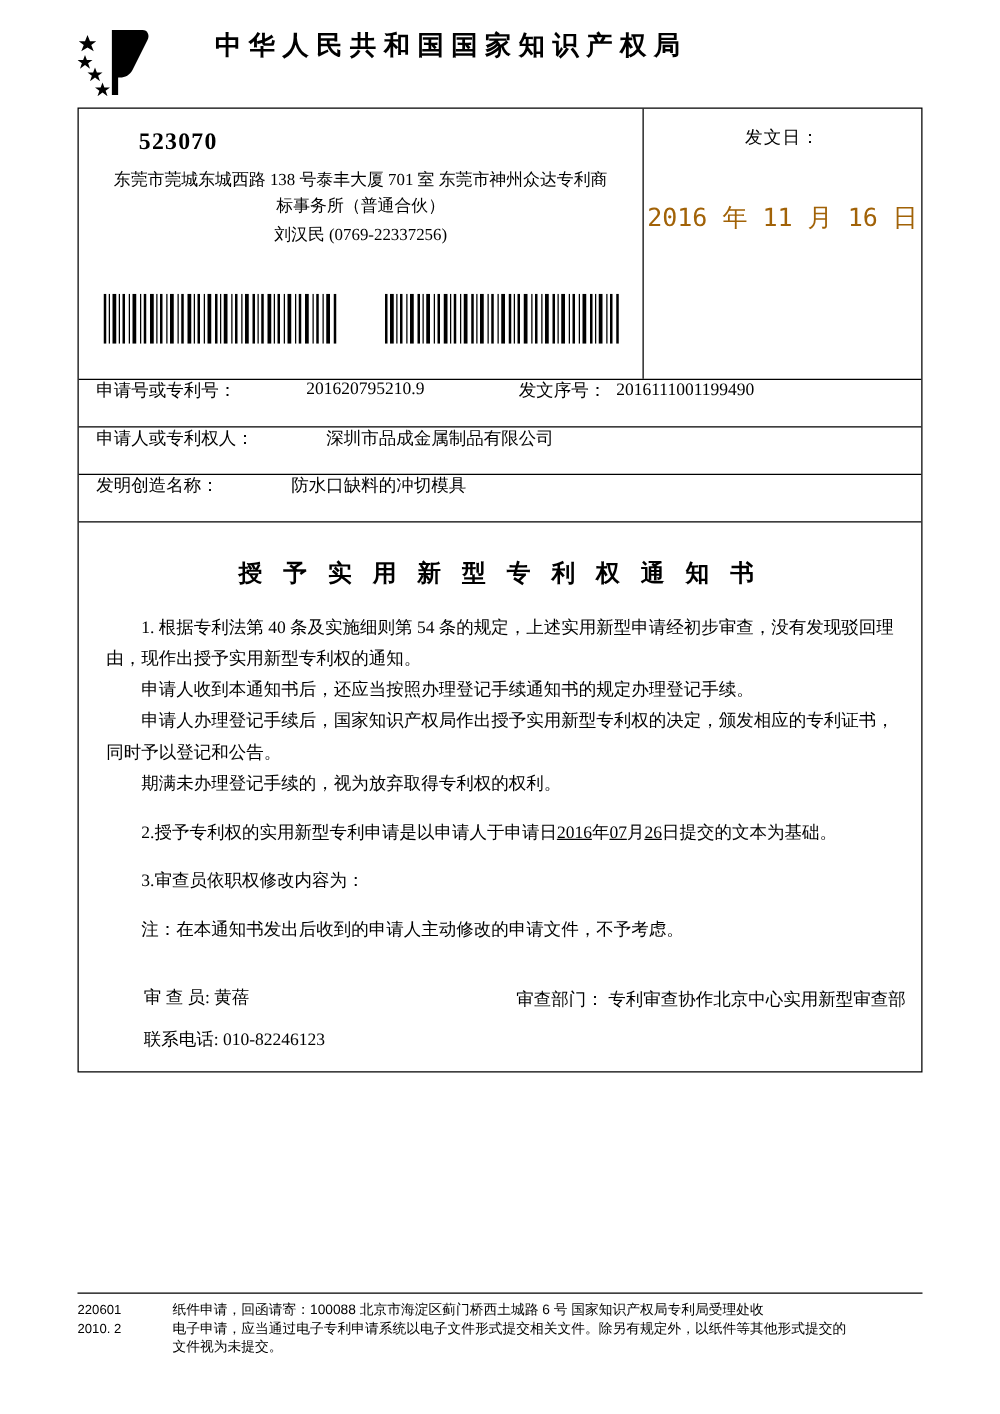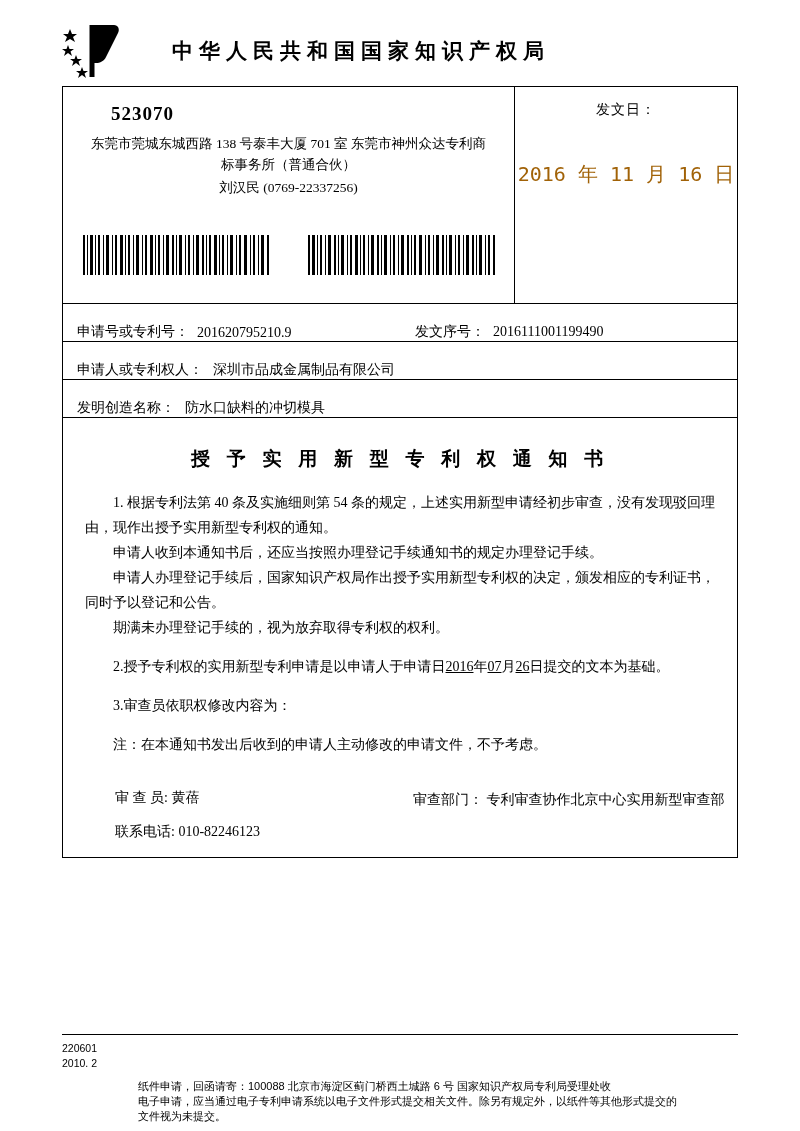--- a/index.html
+++ b/index.html
@@ -22,21 +22,20 @@
     box-sizing: border-box;
   }
   
   .header {
     position: absolute;
     left: 62px;
     top: 22px;
     width: 676px;
     height: 58px;
     display: flex;
-    align-items: center;
   }
   .emblem {
     width: 62px;
     height: 56px;
     position: relative;
     flex: 0 0 auto;
   }
   .emblem svg { display: block; }
   .office-title {
     font-size: 21px;
@@ -125,23 +124,24 @@
     height: 40px;
     width: 190px;
   }
   
   .info-row {
     position: relative;
     border-bottom: 1.5px solid #000;
     height: 38px;
     font-size: 14px;
     display: flex;
-    align-items: flex-end;
+    align-items: flex-start;
     padding-left: 14px;
     box-sizing: border-box;
+    gap: 48px;
   }
   .info-row .lbl { white-space: nowrap; }
   .info-row .val { margin-left: 8px; font-weight: normal; }
   .info-row .val-normal { margin-left: 10px; font-family: Liberation Mono, monospace; }
   .row-split .second {
     position: absolute;
     left: 352px;
     display: flex;
     align-items: center;
   }
@@ -203,21 +203,20 @@
   .footer-code {
     position: absolute;
     left: 0;
     top: 6px;
     width: 70px;
     font-size: 10.5px;
     line-height: 15px;
   }
   .footer-body {
     margin-left: 76px;
-    margin-top: 38px;
   }
 </style>
 </head>
 <body>
 
 <div class="page">
 
   <div class="header">
     <div class="emblem">
       <svg width="62" height="56" viewBox="0 0 62 56">

